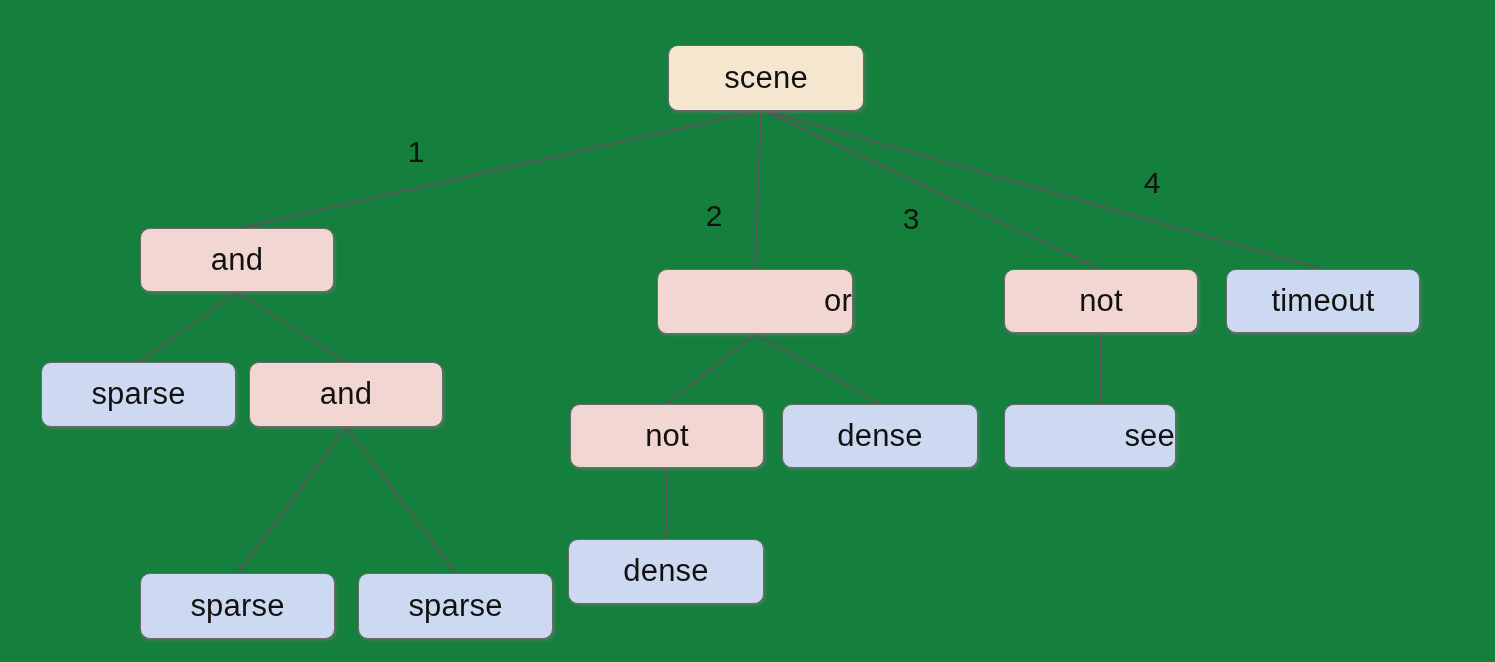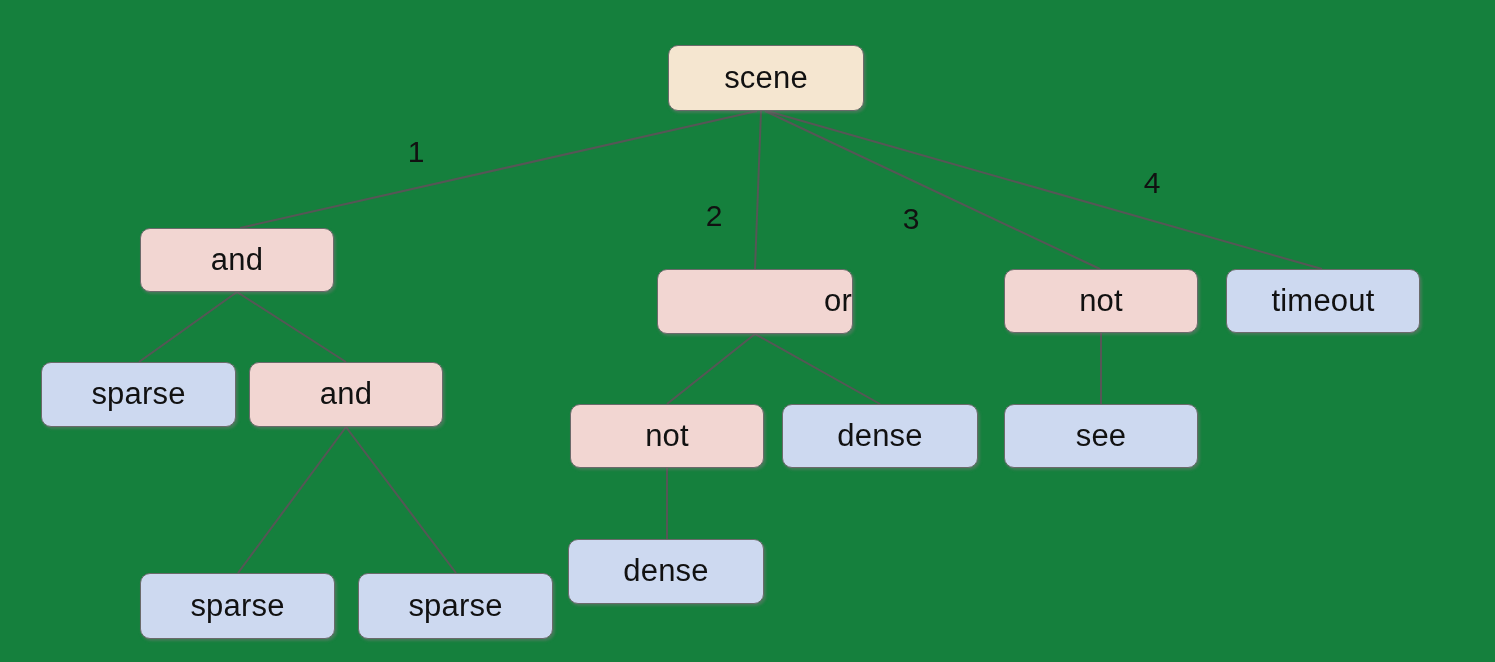--- a/index.html
+++ b/index.html
@@ -89,21 +89,21 @@
       </div>
       <div class="node" style="left: 249px; top: 362px; width: 194px; height: 65px; background: rgb(242, 214, 210); border-color: rgb(106, 106, 106);">
         <span class="node-label">and</span>
       </div>
       <div class="node" style="left: 570px; top: 404px; width: 194px; height: 64px; background: rgb(242, 214, 210); border-color: rgb(106, 106, 106);">
         <span class="node-label">not</span>
       </div>
       <div class="node" style="left: 782px; top: 404px; width: 196px; height: 64px; background: rgb(205, 217, 240); border-color: rgb(106, 106, 106);">
         <span class="node-label">dense</span>
       </div>
-      <div class="node" style="left: 1004px; top: 404px; width: 194px; height: 64px; background: rgb(205, 217, 240); border-color: rgb(106, 106, 106);">
+      <div class="node" style="left: 1004px; top: 404px; width: 172px; height: 64px; background: rgb(205, 217, 240); border-color: rgb(106, 106, 106); justify-content: flex-end;">
         <span class="node-label">see</span>
       </div>
       <div class="node" style="left: 568px; top: 539px; width: 196px; height: 65px; background: rgb(205, 217, 240); border-color: rgb(106, 106, 106);">
         <span class="node-label">dense</span>
       </div>
       <div class="node" style="left: 140px; top: 573px; width: 195px; height: 66px; background: rgb(205, 217, 240); border-color: rgb(106, 106, 106);">
         <span class="node-label">sparse</span>
       </div>
       <div class="node" style="left: 358px; top: 573px; width: 195px; height: 66px; background: rgb(205, 217, 240); border-color: rgb(106, 106, 106);">
         <span class="node-label">sparse</span>

